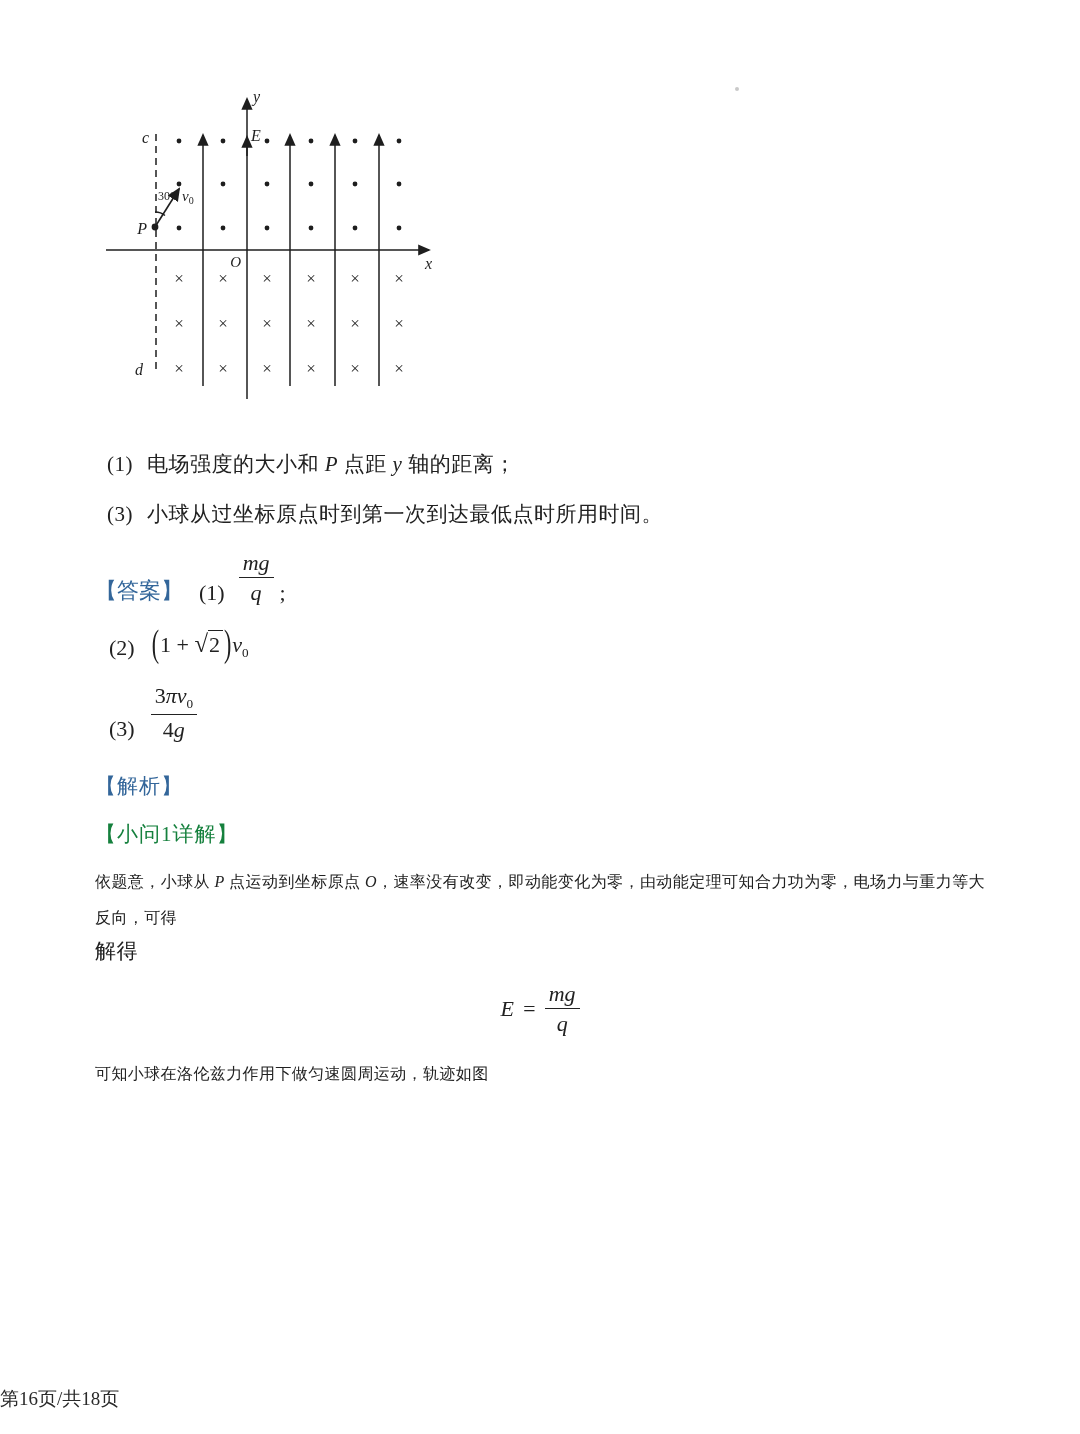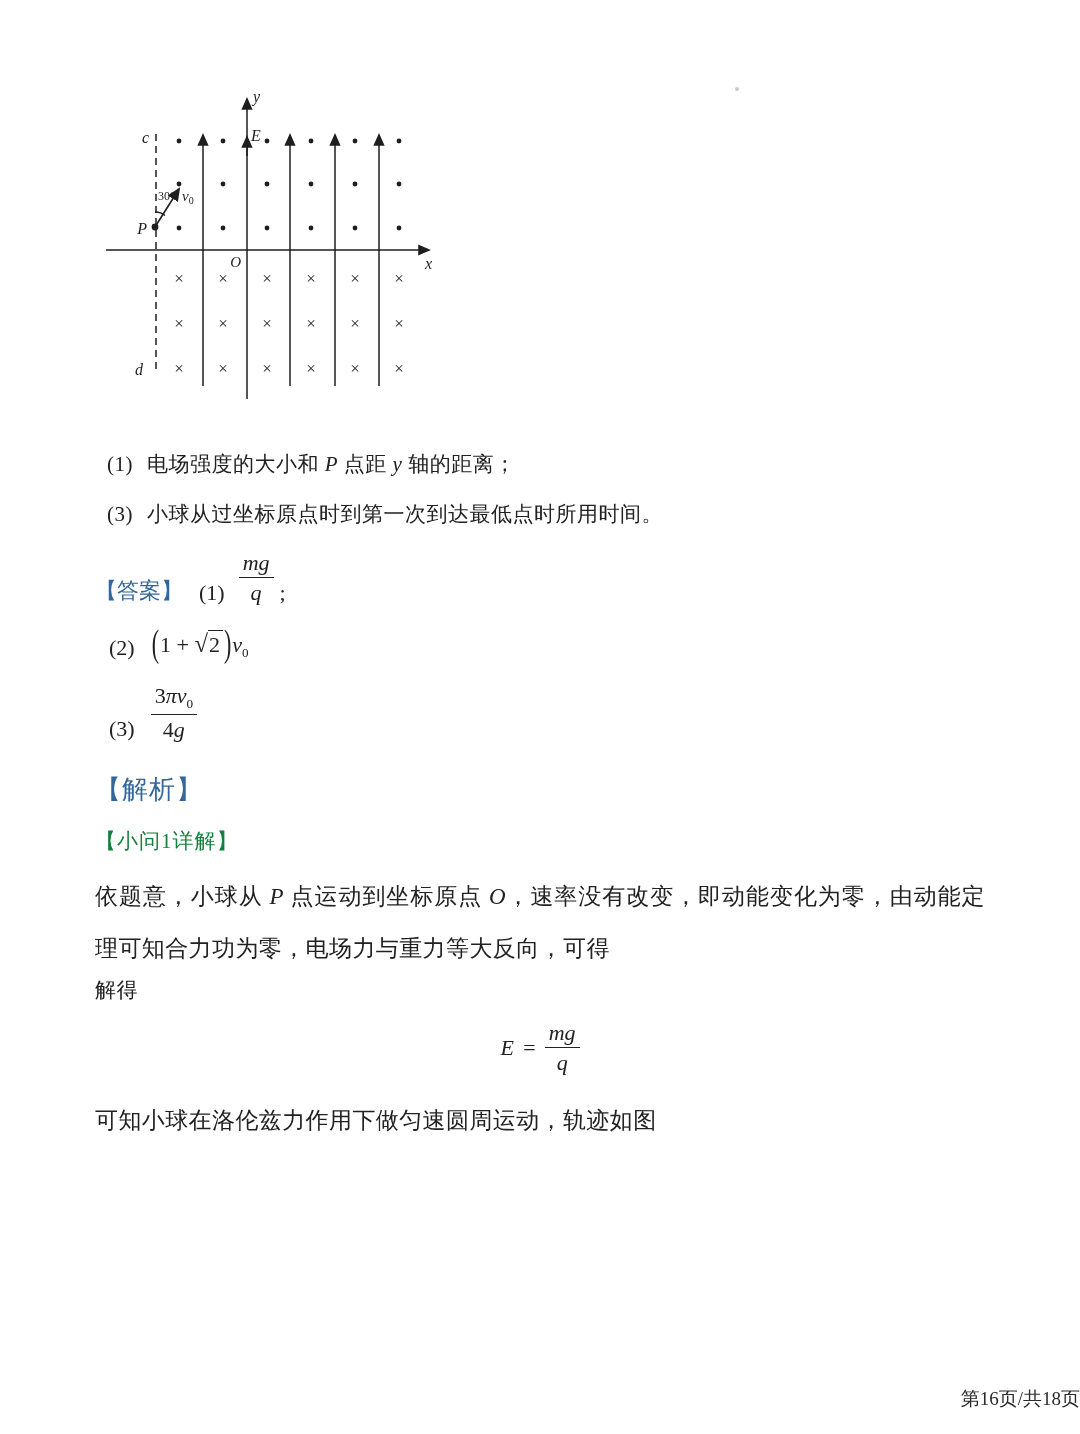--- a/index.html
+++ b/index.html
@@ -35,30 +35,30 @@
 
   .ansrow{display:flex;align-items:flex-end;font-size:22px;margin-top:16px;}
   .ansrow.indent{padding-left:14px;}
   .blue{color:#33669a;}
   .ansno{margin:0 14px 0 16px;}
   .ansno2{margin-right:16px;}
   .semi{margin:0 12px 0 6px;align-self:flex-end;}
   .row2{margin-top:24px;}
   .row3{margin-top:22px;}
 
-  .sec-label{font-size:26px;margin-top:30px;letter-spacing:1px;}
+  .sec-label{font-size:21px;margin-top:30px;letter-spacing:1px;}
   .sec-sub{font-size:21px;margin-top:20px;color:#15803d;letter-spacing:1px;}
-  .para{font-size:23px;line-height:2.28;margin-top:16px;text-align:justify;letter-spacing:.4px;}
+  .para{font-size:16px;line-height:2.28;margin-top:16px;text-align:justify;letter-spacing:.4px;}
   .para2{margin-top:20px;}
   .eqline{text-align:center;font-size:22px;font-style:italic;margin-top:12px;}
   .eqline2{margin-top:16px;}
   .eqfrac{display:inline-flex;align-items:center;gap:8px;font-size:22px;font-style:italic;}
   .solve{font-size:21px;letter-spacing:.5px;}
 
-  .footer{position:absolute;left:0;right:0;top:1386px;text-align:right;font-size:19px;color:#2a2a2a;}
+  .footer{position:absolute;left:0;right:0;top:1386px;text-align:left;font-size:19px;color:#2a2a2a;}
   .artifact{position:absolute;left:735px;top:87px;width:4px;height:4px;border-radius:50%;background:#c9c9c9;}
 </style>
 </head>
 <body>
 
 <div class="page">
   <div class="artifact"></div>
   <div class="content">
 
     <div class="diagram-wrap">

